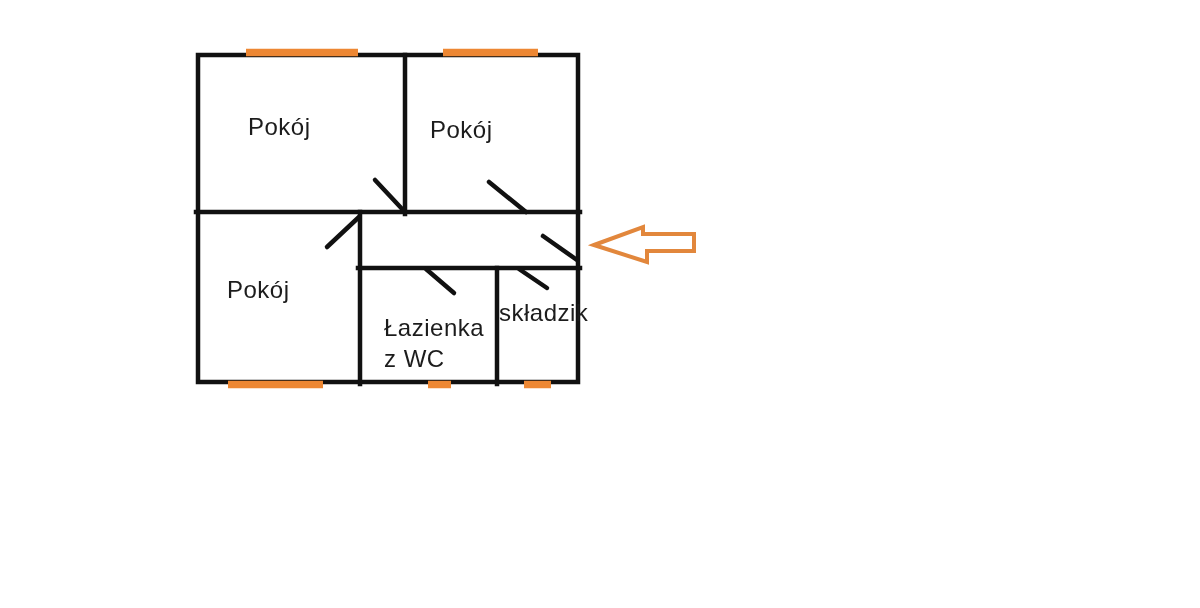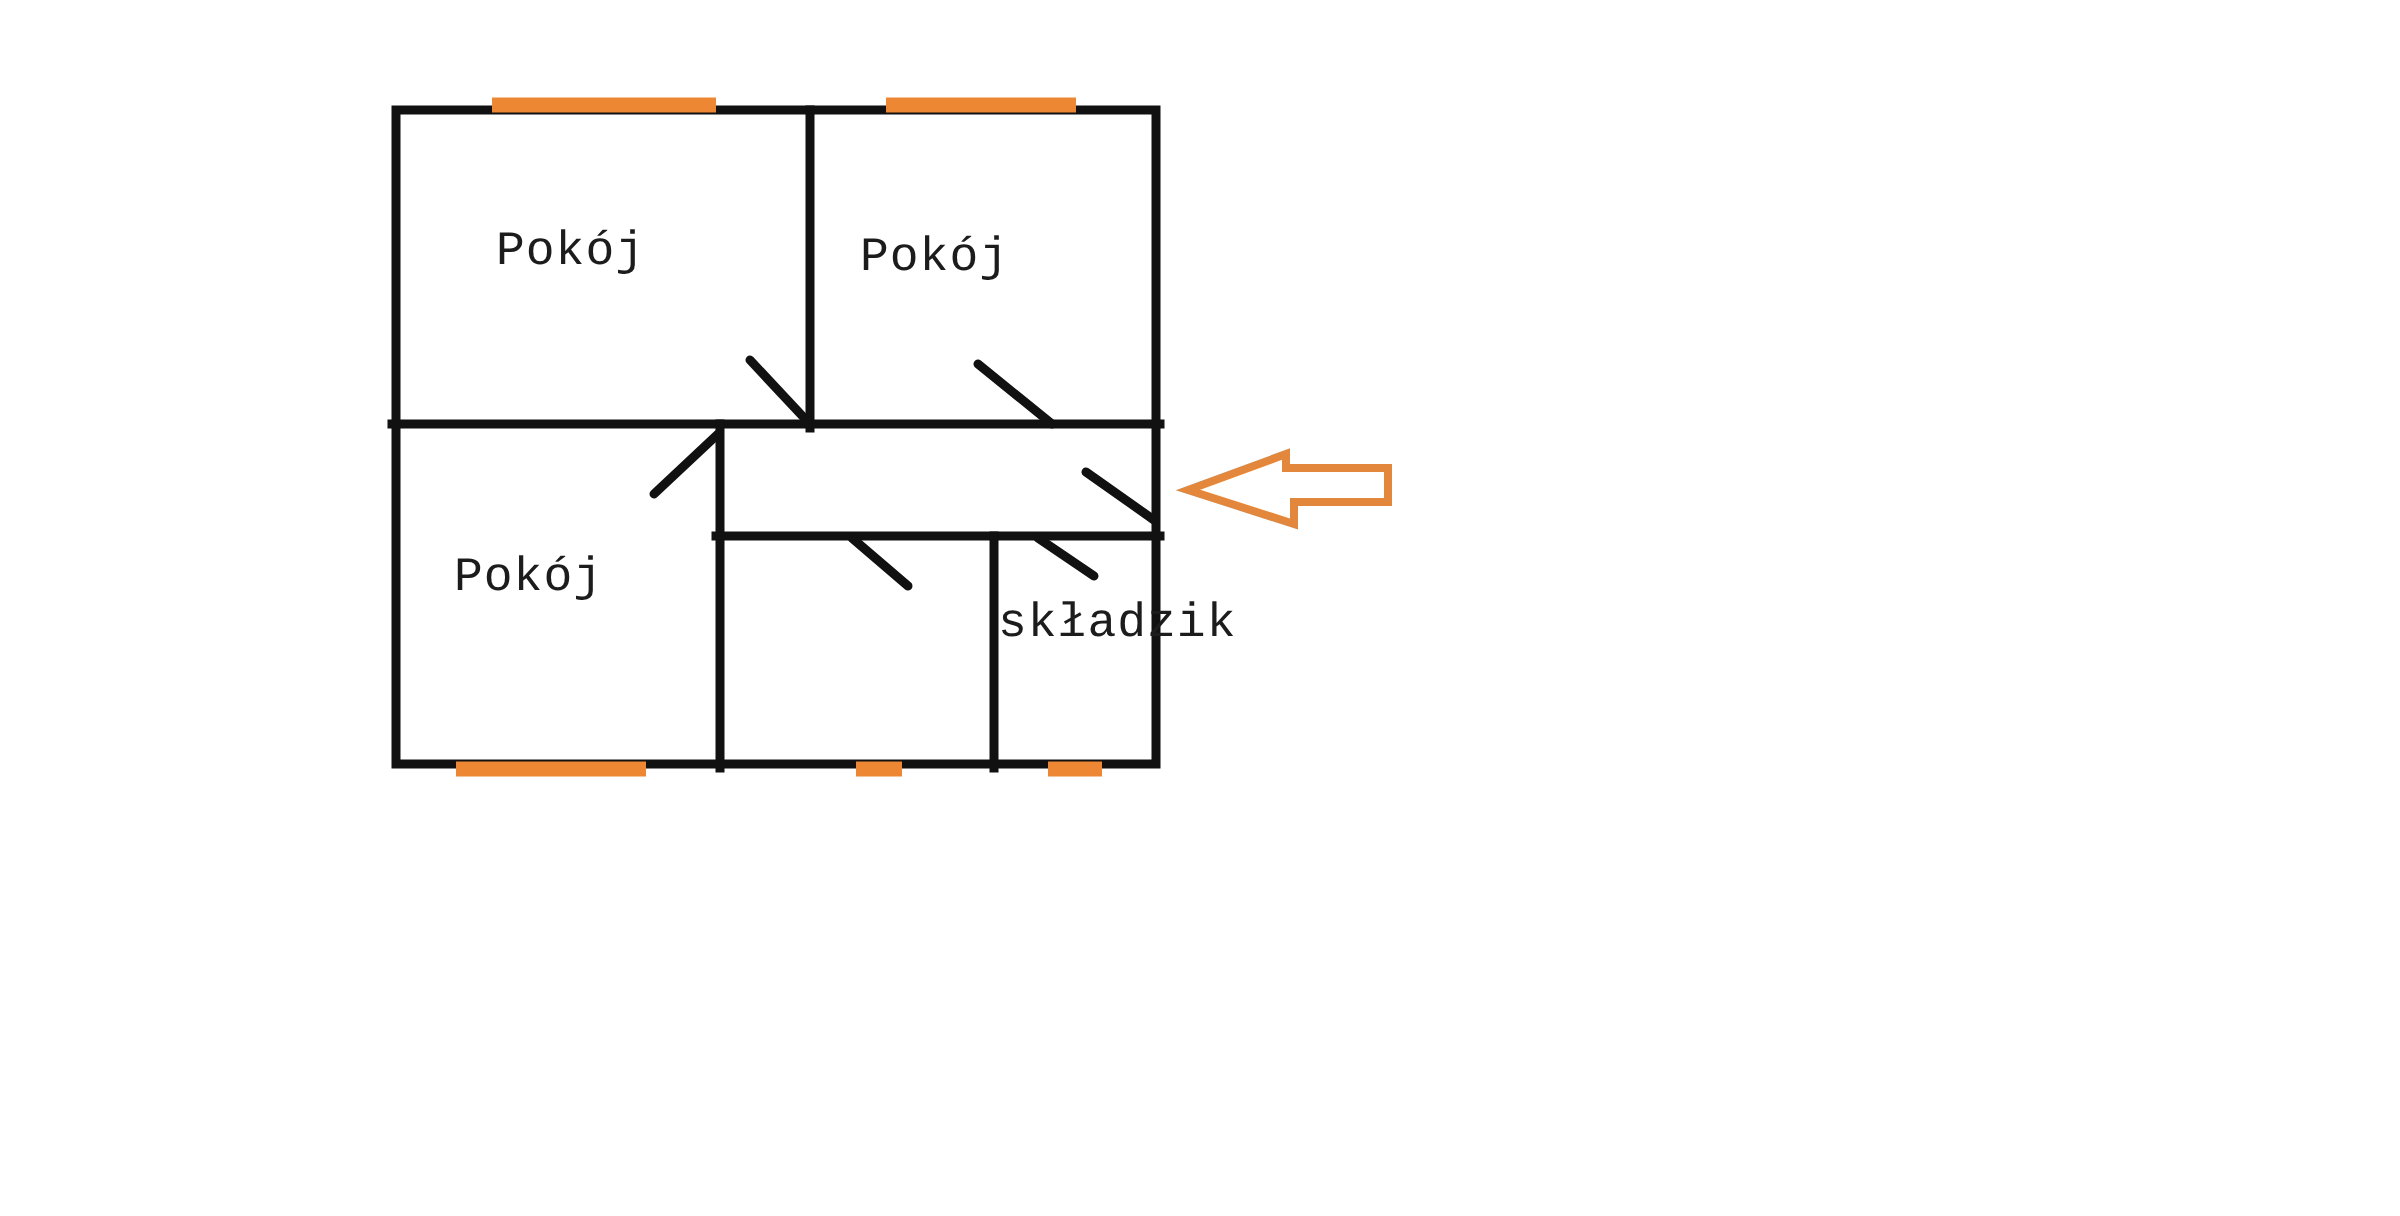--- a/index.html
+++ b/index.html
@@ -6,21 +6,21 @@
     margin: 0;
     padding: 0;
     background: var(--background, #ffffff);
   }
   .stage {
     position: relative;
     width: 1100px;
     height: 608px;
     overflow: hidden;
     background: var(--background, #ffffff);
-    font-family: Liberation Mono, monospace;
+    font-family: Liberation Sans, sans-serif;
   }
   .plan-svg {
     position: absolute;
     left: 0;
     top: 0;
     width: 1200px;
     height: 608px;
   }
   .wall {
     stroke: var(--wall, #111111);
@@ -85,16 +85,20 @@
 
     <polygon class="arrow-shape" points="594,245 643,227 643,234 694,234 694,251 647,251 647,262"></polygon>
   </svg>
 
   <div class="room-label" style="left:248px; top:111px;">Pokój</div>
 
   <div class="room-label" style="left:430px; top:114px;">Pokój</div>
 
   <div class="room-label" style="left:227px; top:274px;">Pokój</div>
 
+  <div class="room-label" style="left:384px; top:312px;">
+    <span style="display:block;">Łazienka</span>
+    <span style="display:block;">z WC</span>
+  </div>
 
   <div class="room-label" style="left:499px; top:297px;">składzik</div>
 
 </div>
 
 </body></html>

